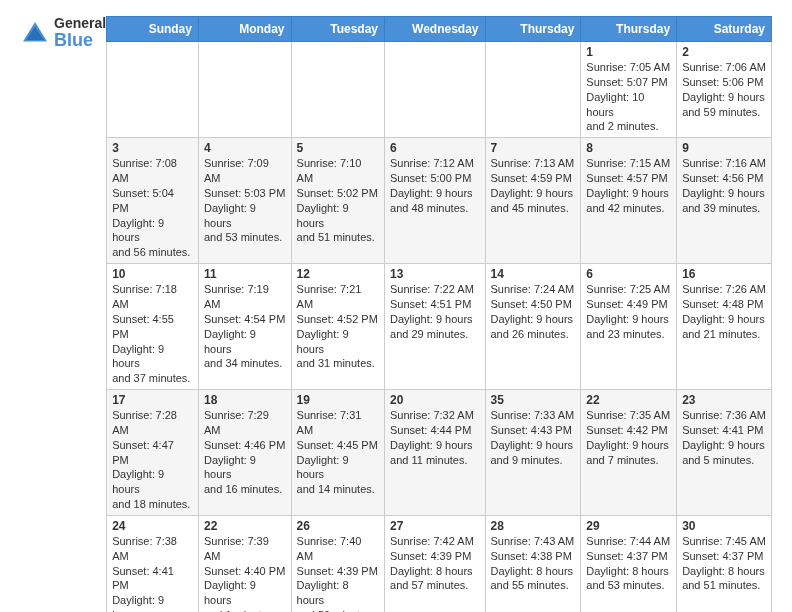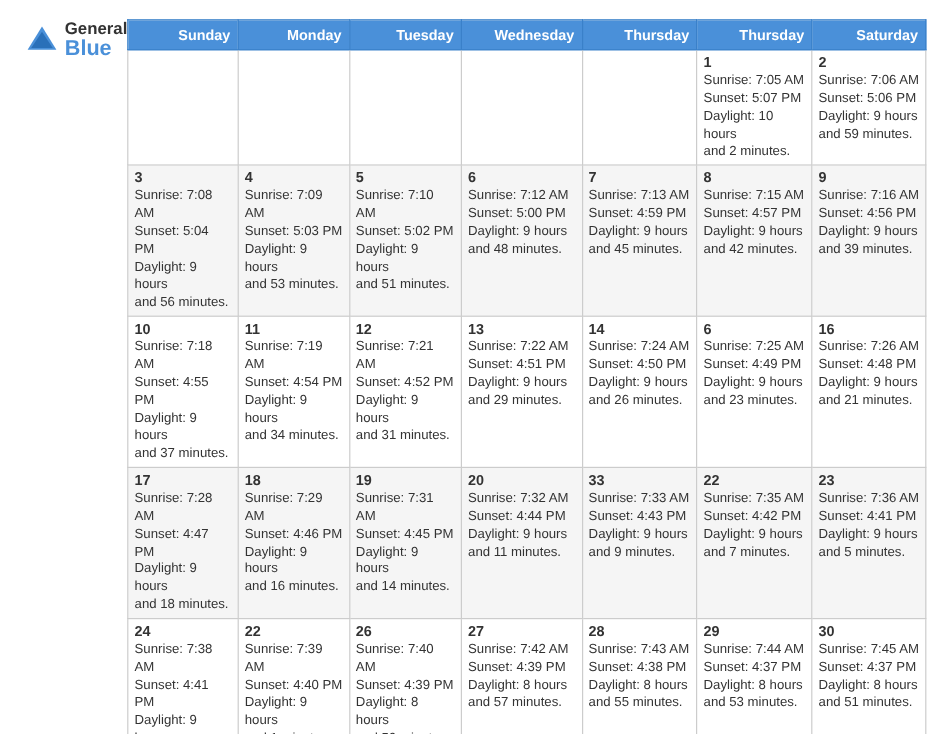--- a/index.html
+++ b/index.html
@@ -222,21 +222,21 @@
             </td>
             <td>
               <span class="day-num">19</span>
               <div class="day-info">Sunrise: 7:31 AM<br>Sunset: 4:45 PM<br>Daylight: 9 hours<br>and 14 minutes.</div>
             </td>
             <td>
               <span class="day-num">20</span>
               <div class="day-info">Sunrise: 7:32 AM<br>Sunset: 4:44 PM<br>Daylight: 9 hours<br>and 11 minutes.</div>
             </td>
             <td>
-              <span class="day-num">33</span>
+              <span class="day-num">35</span>
               <div class="day-info">Sunrise: 7:33 AM<br>Sunset: 4:43 PM<br>Daylight: 9 hours<br>and 9 minutes.</div>
             </td>
             <td>
               <span class="day-num">22</span>
               <div class="day-info">Sunrise: 7:35 AM<br>Sunset: 4:42 PM<br>Daylight: 9 hours<br>and 7 minutes.</div>
             </td>
             <td>
               <span class="day-num">23</span>
               <div class="day-info">Sunrise: 7:36 AM<br>Sunset: 4:41 PM<br>Daylight: 9 hours<br>and 5 minutes.</div>
             </td>

